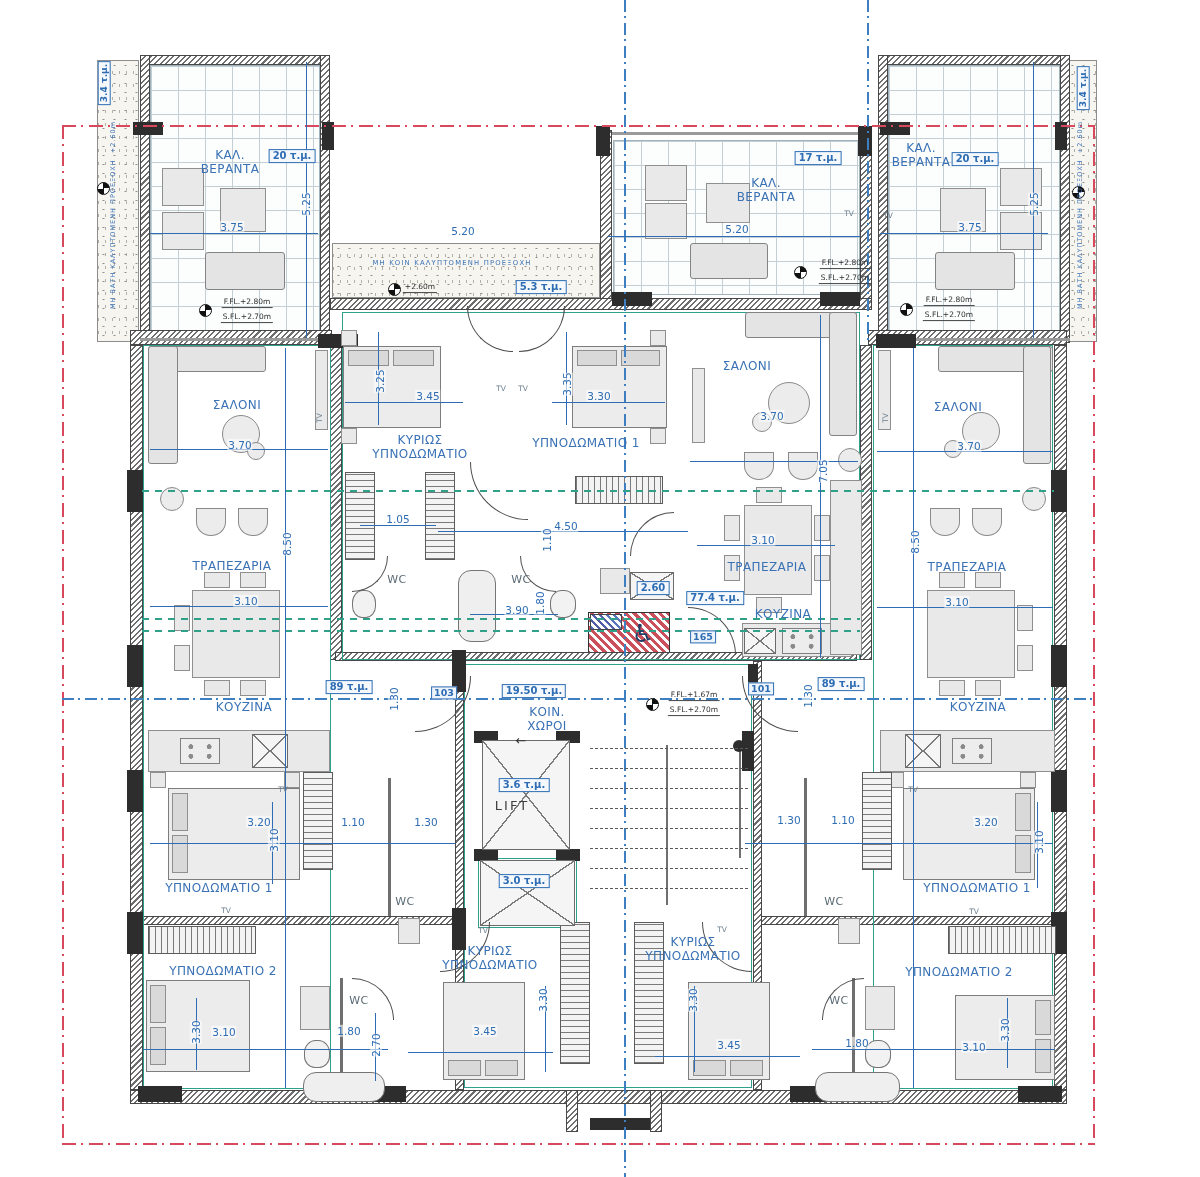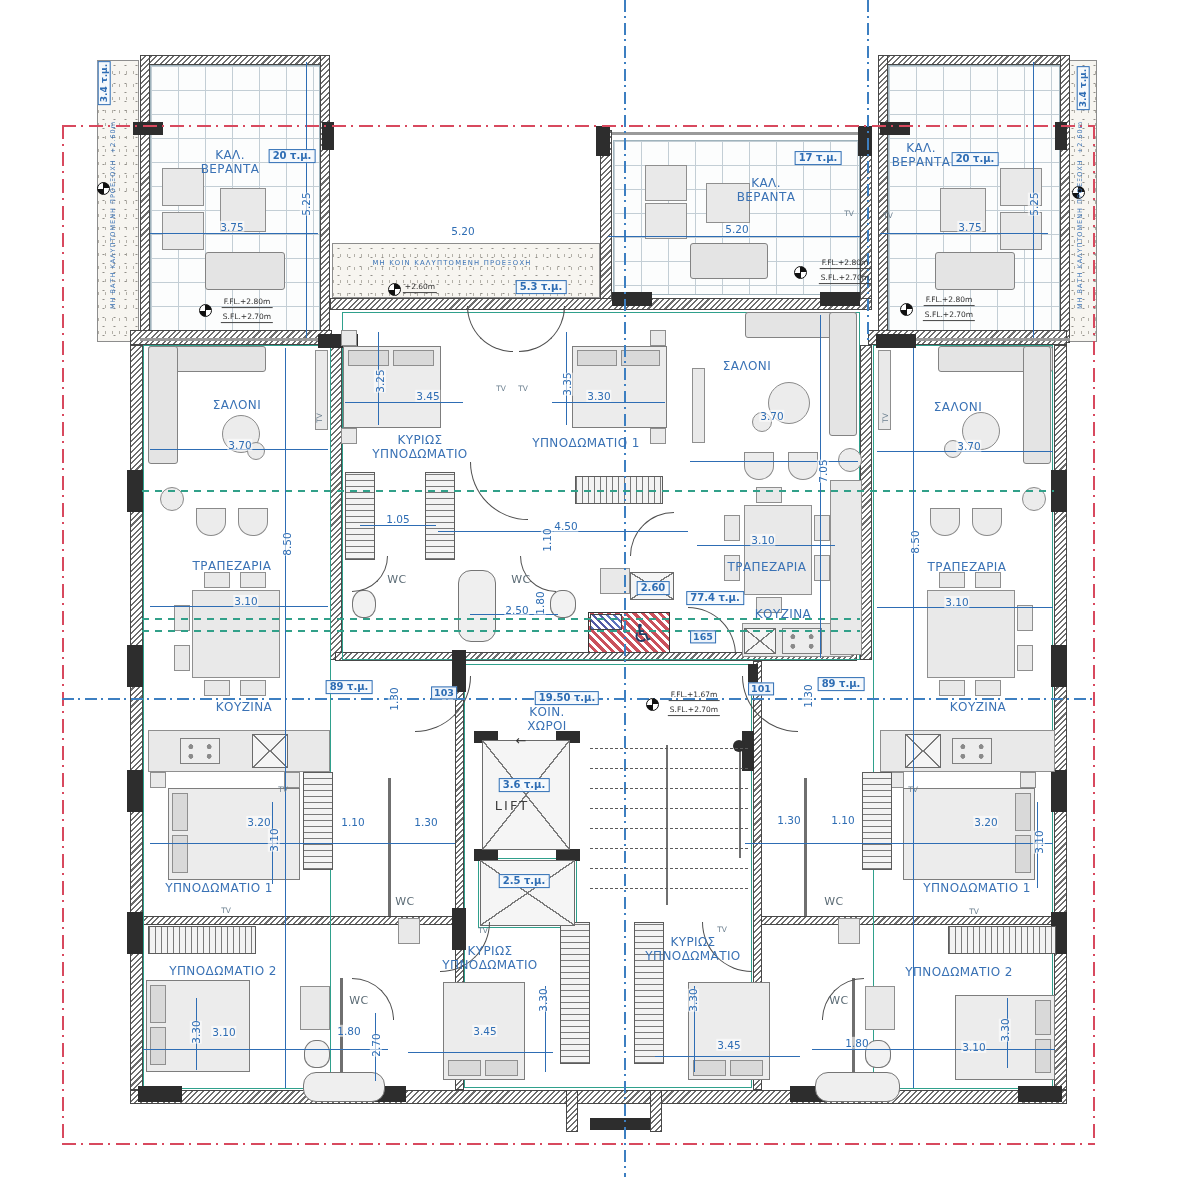--- a/index.html
+++ b/index.html
@@ -426,42 +426,42 @@
       <span class="lbl room" style="left: 586px; top: 443px;">ΥΠΝΟΔΩΜΑΤΙΟ 1</span>
       <span class="lbl dim" style="left: 599px; top: 396px;">3.30</span>
       <span class="lbl dimr" style="left: 567px; top: 384px;">3.35</span>
       <span class="lbl tv" style="left: 501px; top: 389px;">TV</span>
       <span class="lbl tv" style="left: 523px; top: 389px;">TV</span>
       <span class="lbl dim" style="left: 398px; top: 519px;">1.05</span>
       <span class="lbl dim" style="left: 566px; top: 526px;">4.50</span>
       <span class="lbl dimr" style="left: 547px; top: 540px;">1.10</span>
       <span class="lbl wc" style="left: 397px; top: 580px;">WC</span>
       <span class="lbl wc" style="left: 521px; top: 580px;">WC</span>
-      <span class="lbl dim" style="left: 517px; top: 610px;">2.50</span>
+      <span class="lbl dim" style="left: 517px; top: 610px;">3.90</span>
       <span class="lbl dimr" style="left: 540px; top: 603px;">1.80</span>
       <span class="lbl area" style="left: 653px; top: 588px;">2.60</span>
       <span class="lbl room" style="left: 747px; top: 366px;">ΣΑΛΟΝΙ</span>
       <span class="lbl dim" style="left: 772px; top: 416px;">3.70</span>
       <span class="lbl room" style="left: 767px; top: 567px;">ΤΡΑΠΕΖΑΡΙΑ</span>
       <span class="lbl dim" style="left: 763px; top: 540px;">3.10</span>
       <span class="lbl room" style="left: 783px; top: 614px;">ΚΟΥΖΙΝΑ</span>
       <span class="lbl dimr" style="left: 823px; top: 471px;">7.05</span>
       <span class="lbl area" style="left: 715px; top: 598px;">77.4 τ.μ.</span>
       <span class="lbl doornum" style="left: 703px; top: 637px;">165</span>
-      <span class="lbl area" style="left: 567px; top: 691px; margin-top: 7px;">19.50 τ.μ.</span>
+      <span class="lbl area" style="left: 534px; top: 691px;">19.50 τ.μ.</span>
       <span class="lbl room" style="left: 547px; top: 719px;">ΚΟΙΝ.
 ΧΩΡΟΙ</span>
       <span class="lbl arrow" style="left: 521px; top: 741px;">←</span>
       <span class="lbl lvl" style="left: 694px; top: 696px;">F.FL.+1.67m</span>
       <span class="lbl lvl" style="left: 694px; top: 711px;">S.FL.+2.70m</span>
       <span class="lbl doornum" style="left: 444px; top: 693px;">103</span>
       <span class="lbl doornum" style="left: 761px; top: 689px;">101</span>
       <span class="lbl area" style="left: 524px; top: 785px;">3.6 τ.μ.</span>
       <span class="lbl lift" style="left: 512px; top: 806px;">LIFT</span>
-      <span class="lbl area" style="left: 524px; top: 881px;">2.5 τ.μ.</span>
+      <span class="lbl area" style="left: 524px; top: 881px;">3.0 τ.μ.</span>
       <span class="lbl wheel" style="left: 643px; top: 634px;">♿</span>
       <span class="lbl room" style="left: 958px; top: 407px;">ΣΑΛΟΝΙ</span>
       <span class="lbl dim" style="left: 969px; top: 446px;">3.70</span>
       <span class="lbl tvr" style="left: 886px; top: 418px;">TV</span>
       <span class="lbl room" style="left: 967px; top: 567px;">ΤΡΑΠΕΖΑΡΙΑ</span>
       <span class="lbl dim" style="left: 957px; top: 602px;">3.10</span>
       <span class="lbl dimr" style="left: 915px; top: 542px;">8.50</span>
       <span class="lbl room" style="left: 978px; top: 707px;">ΚΟΥΖΙΝΑ</span>
       <span class="lbl area" style="left: 841px; top: 684px;">89 τ.μ.</span>
       <span class="lbl dimr" style="left: 808px; top: 696px;">1.30</span>

